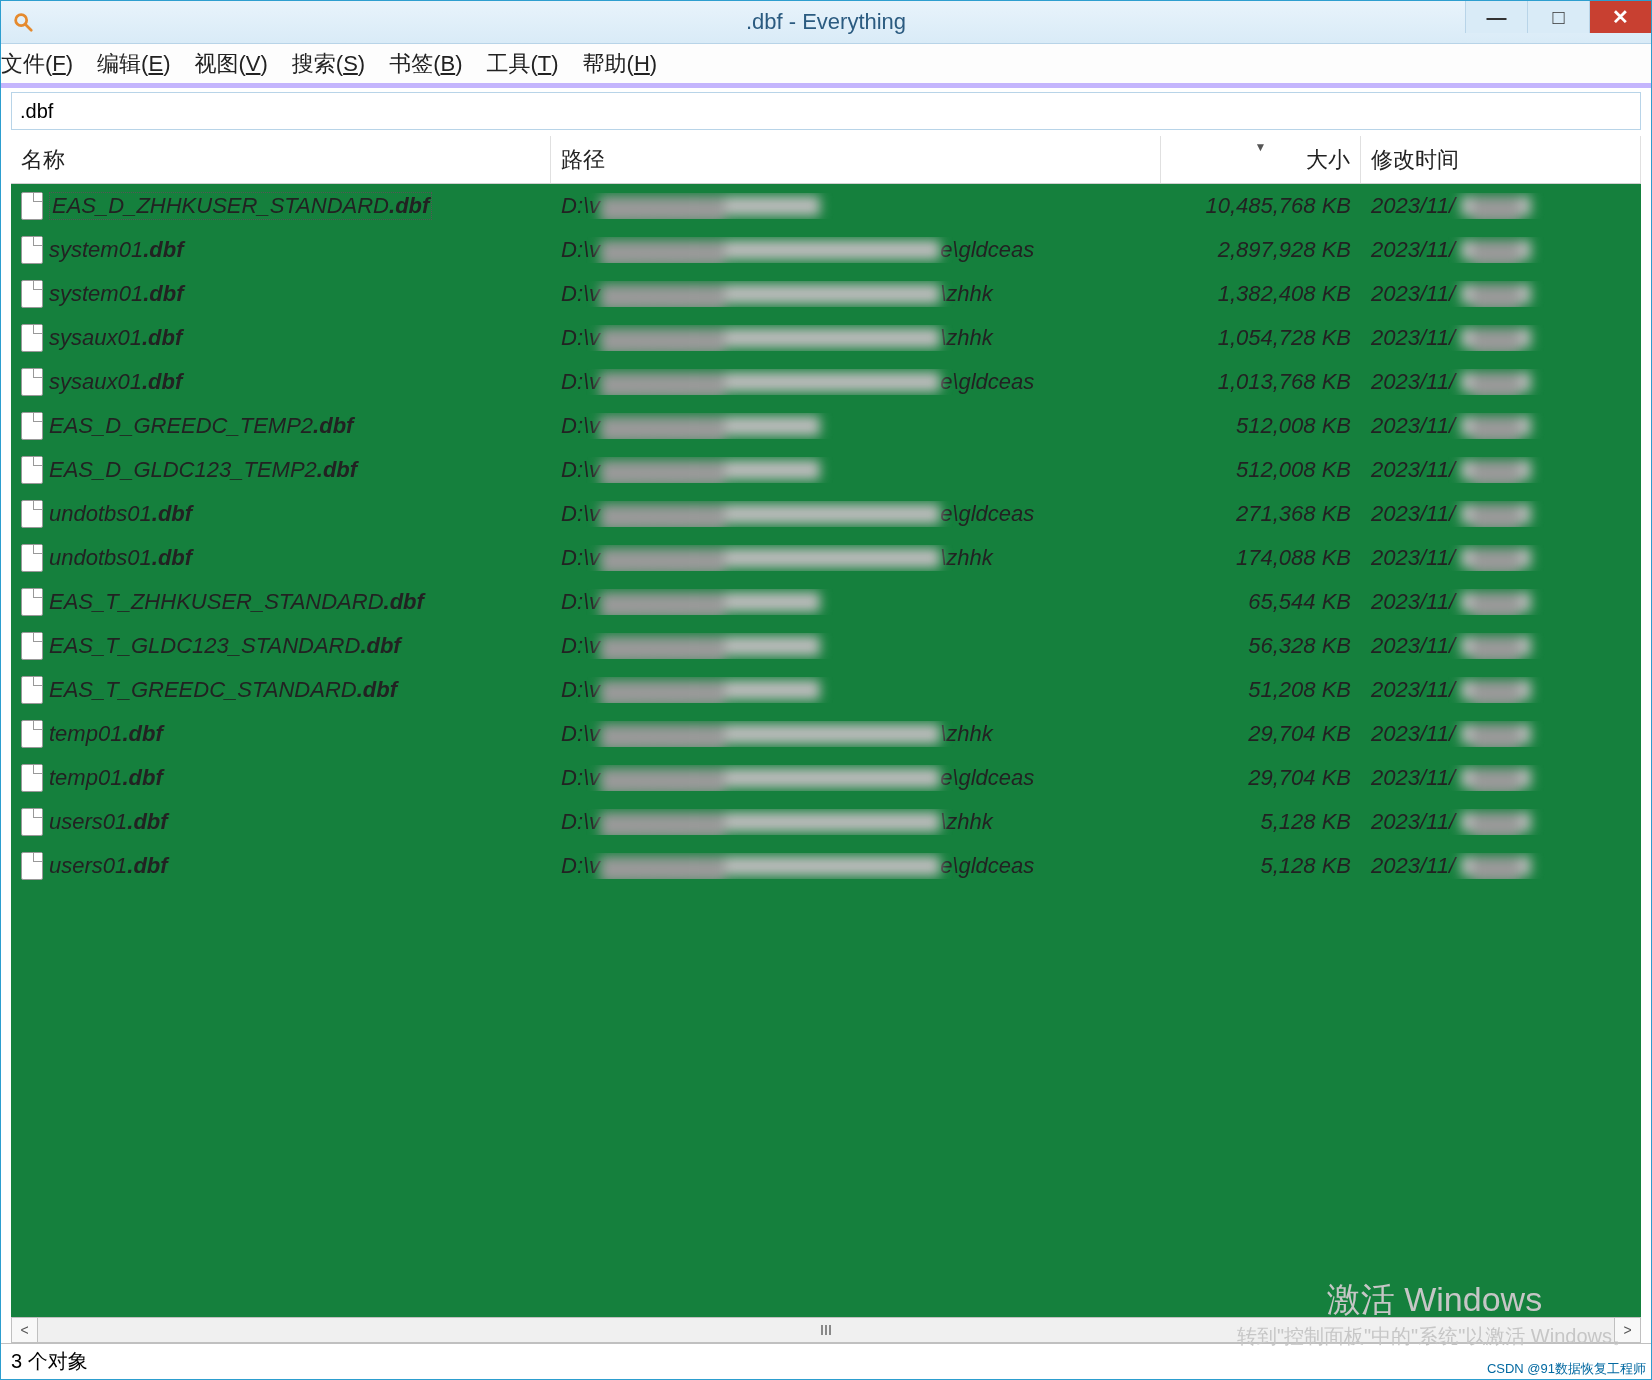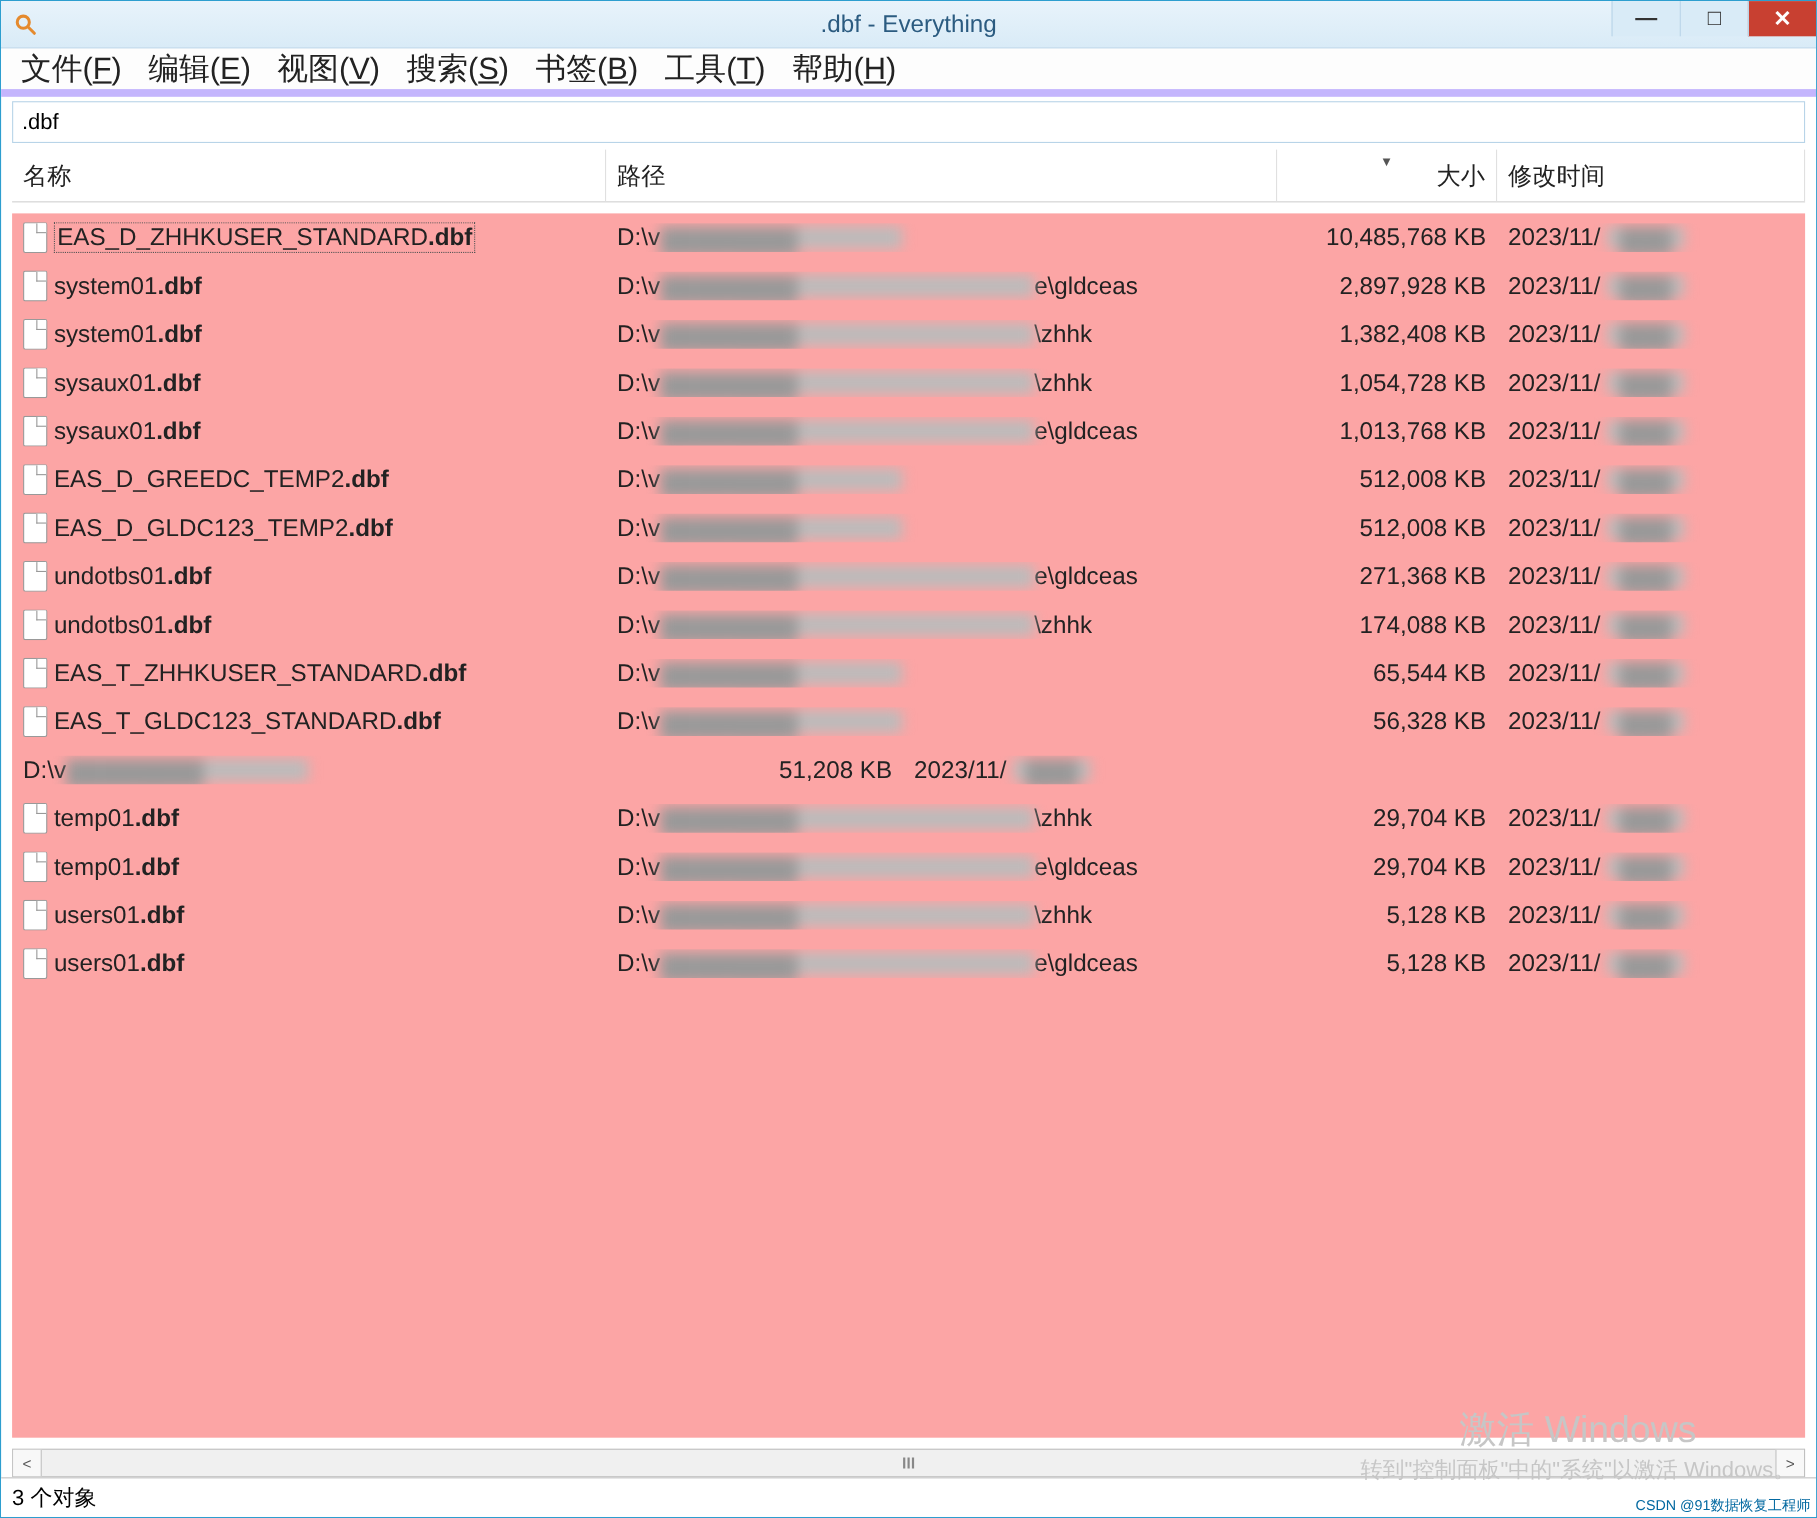--- a/index.html
+++ b/index.html
@@ -51,25 +51,25 @@
   font-size: 20px;
   border-left: 1px solid #b8d4e8;
   background: #d9ebf7;
   color: #333;
 }
 .win-controls .close { background: #c84031; color: #fff; }
 .menubar {
   height: 44px;
   display: flex;
   align-items: center;
-  padding: 0 18px;
+  padding: 0 0;
   gap: 24px;
   background: #fdfdfd;
-  border-bottom: 7px solid #c4b5fd;
-  font-size: 28px;
+  border-bottom: 5px solid #c4b5fd;
+  font-size: 22px;
   color: #222;
 }
 .menubar span u { text-decoration: underline; }
 .search-box {
   margin: 4px 10px 6px 10px;
 }
 .search-box input {
   width: 100%;
   height: 38px;
   border: 1px solid #b8d4e8;
@@ -103,22 +103,23 @@
   position: absolute;
   top: 4px;
   left: 50%;
   transform: translateX(-50%);
   font-size: 12px;
   color: #555;
 }
 .file-list {
   flex: 1;
   overflow: hidden;
-  margin: 10px 10px;
-  background: #fca5a5;
+  margin: 0 10px;
+  background: #15803d;
+  font-style: italic;
 }
 .row {
   display: flex;
   height: 44px;
   align-items: center;
   font-size: 22px;
   color: #222;
 }
 .row .cell { padding: 0 10px; overflow: hidden; white-space: nowrap; text-overflow: clip; }
 .row .c-name { width: 540px; display: flex; align-items: center; gap: 6px; }
@@ -434,20 +435,24 @@
         <span class="blur blur-sm">████████</span>
         <span></span>
       </div>
       <div class="cell c-size">56,328 KB</div>
       <div class="cell c-date">
         <span>2023/11/</span>
         <span class="blur blur-date">███</span>
       </div>
     </div>
     <div class="row">
+      <div class="cell c-name">
+        <span class="file-icon"></span>
+        <span><span>EAS_T_GREEDC_STANDARD</span><b>.dbf</b></span>
+      </div>
       <div class="cell c-path">
         <span>D:\v</span>
         <span class="blur blur-sm">████████</span>
         <span></span>
       </div>
       <div class="cell c-size">51,208 KB</div>
       <div class="cell c-date">
         <span>2023/11/</span>
         <span class="blur blur-date">███</span>
       </div>

